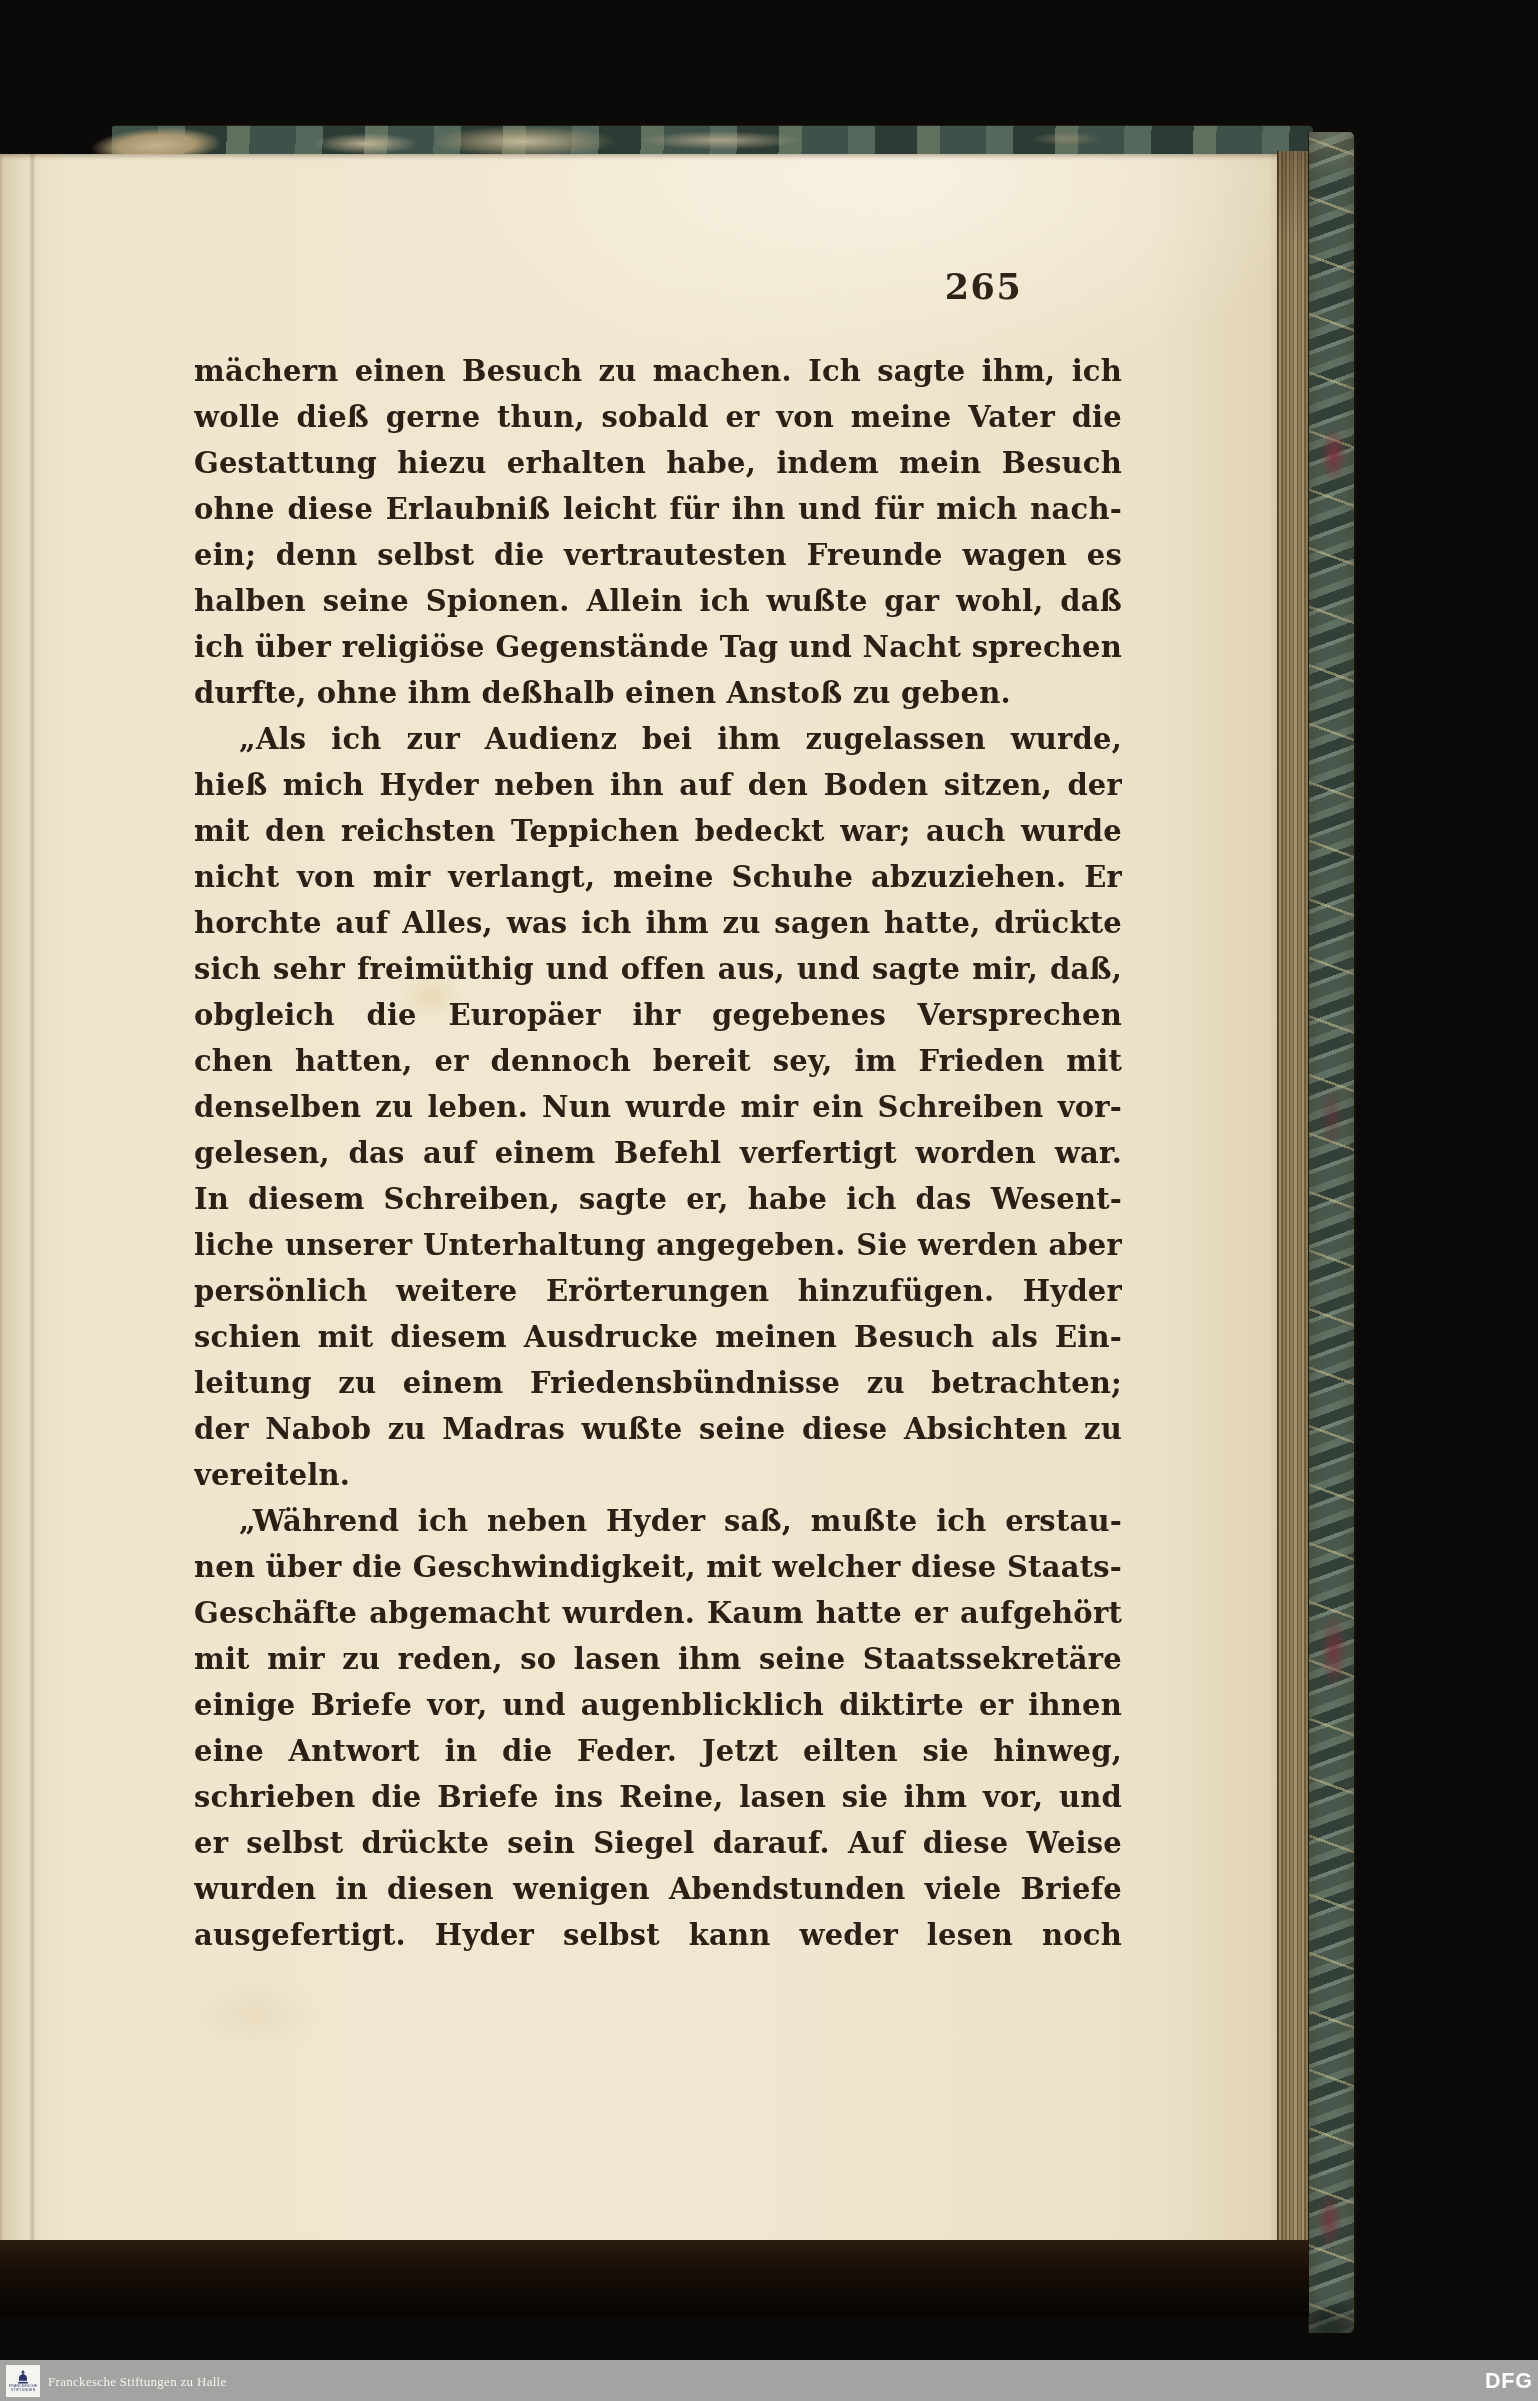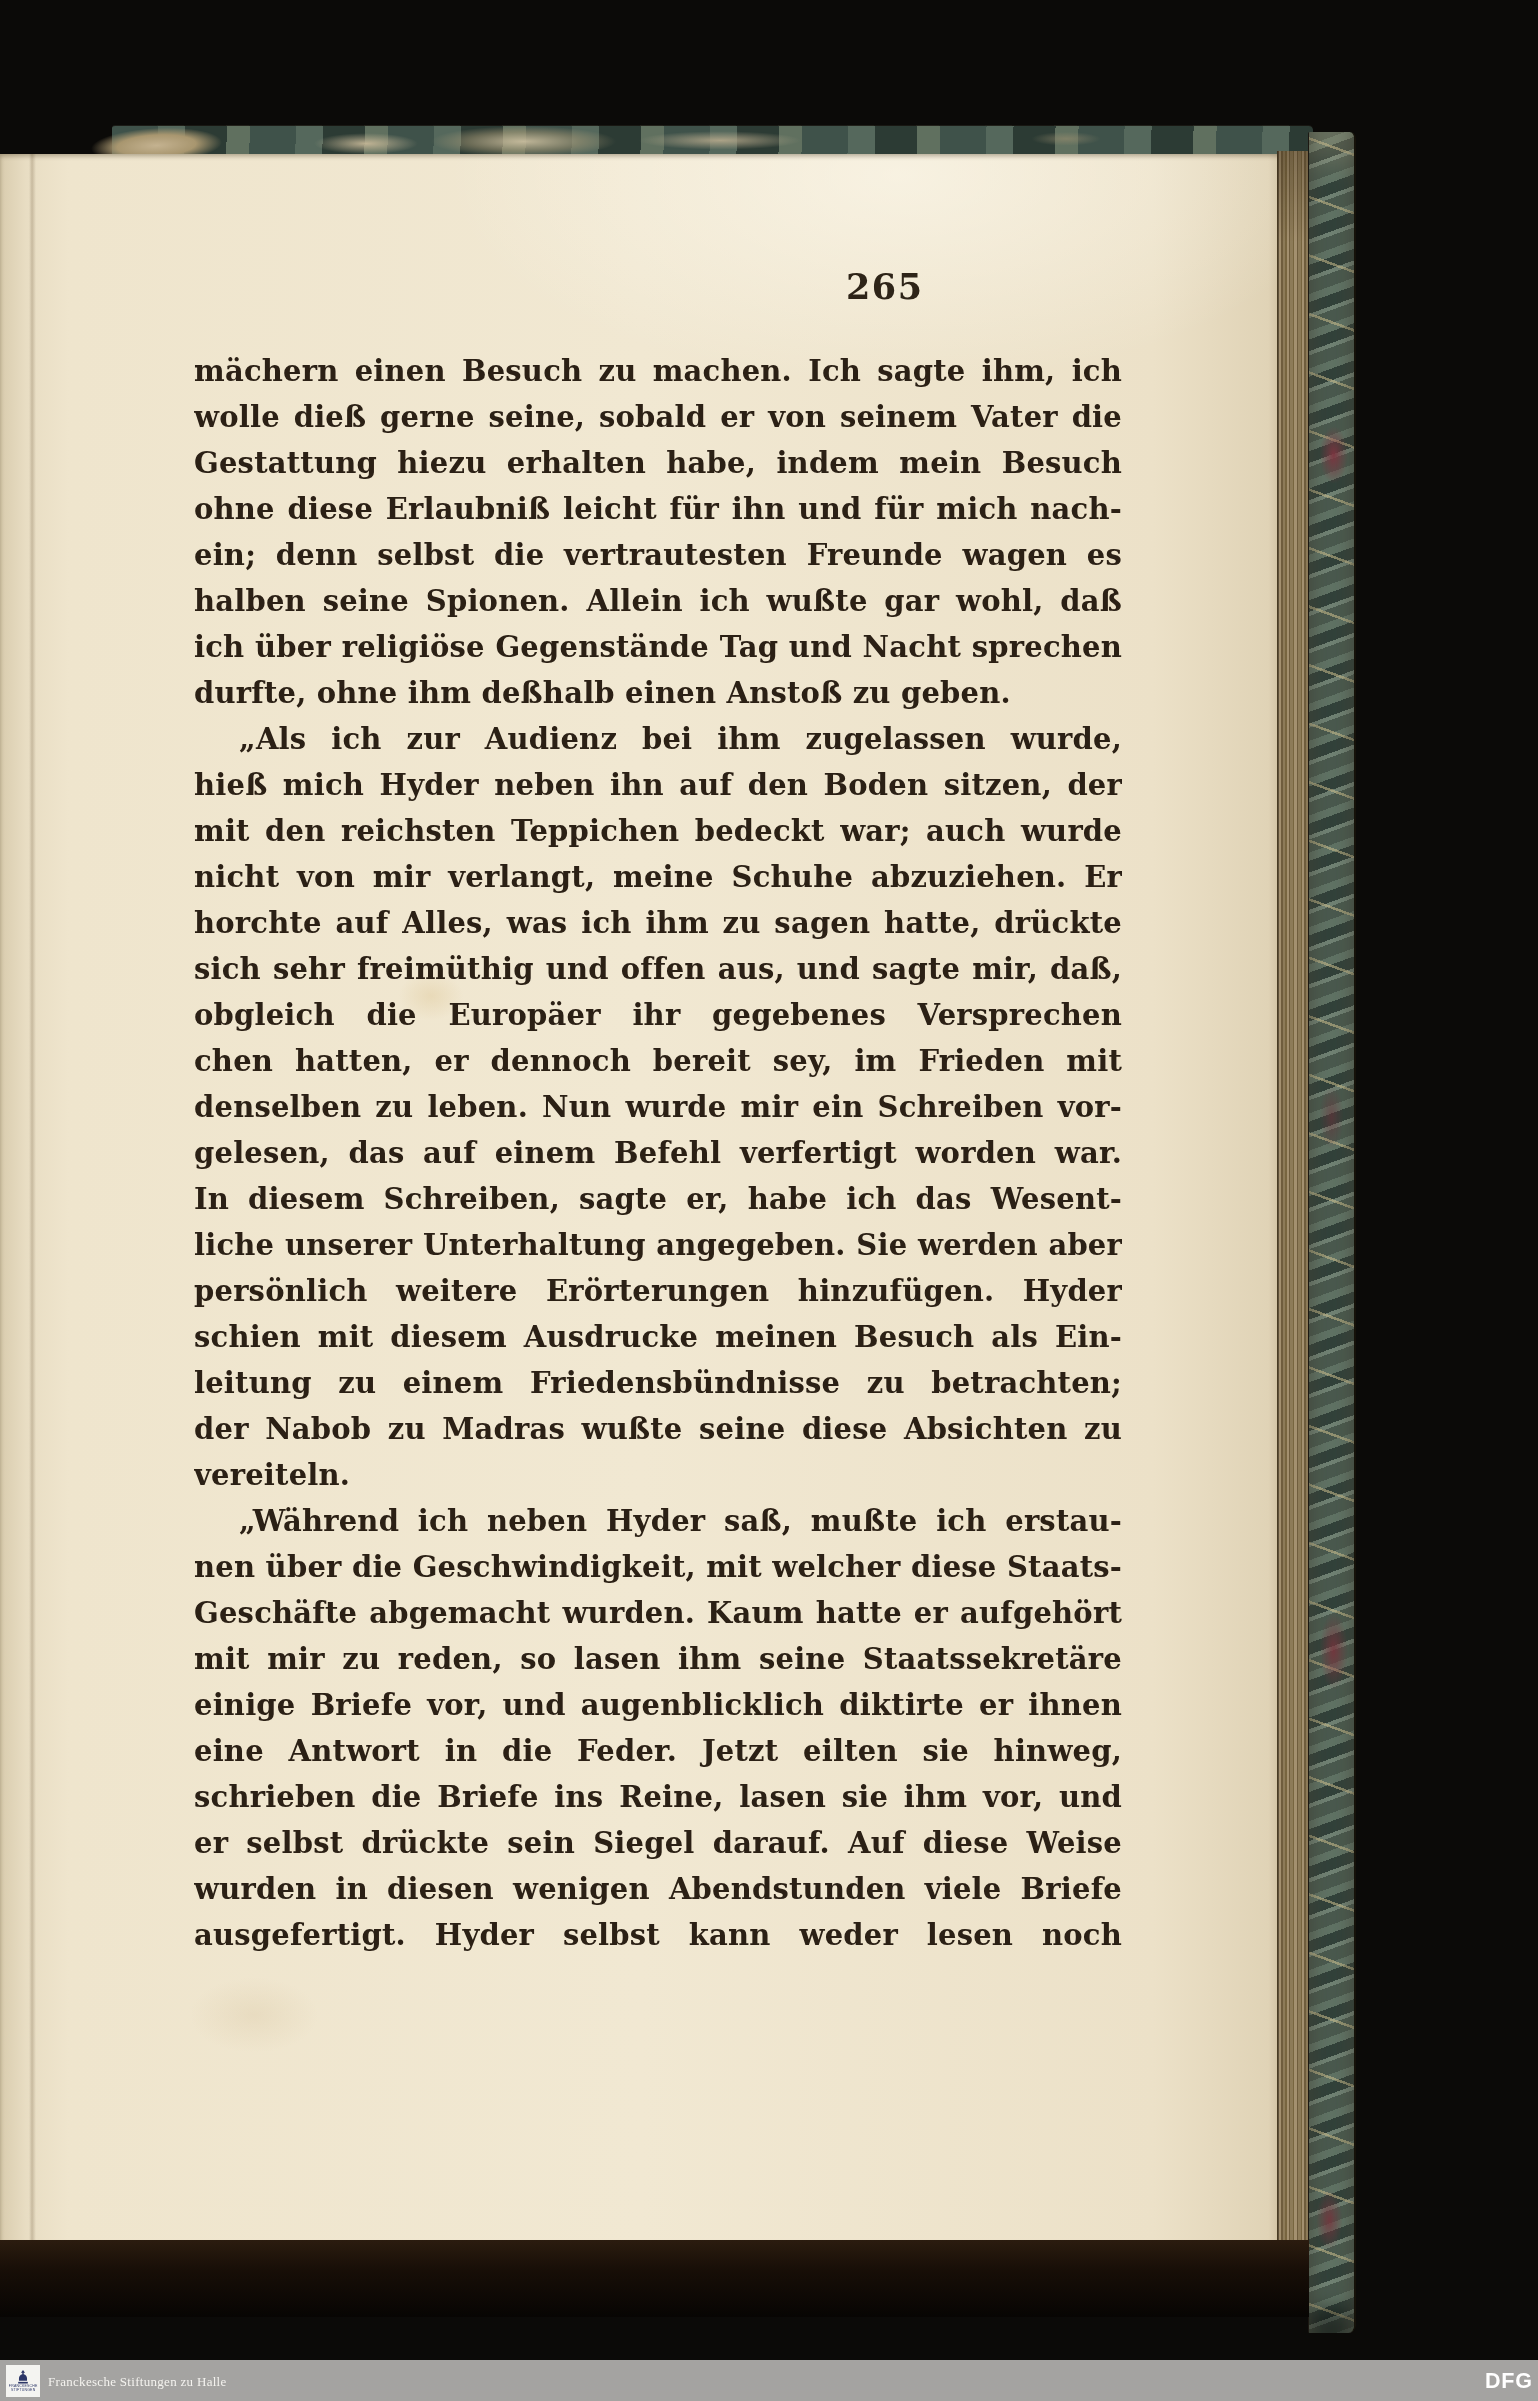--- a/index.html
+++ b/index.html
@@ -8,21 +8,21 @@
 
   
   .page{position:absolute;left:0;top:154px;width:1281px;height:2088px;
     background:
       radial-gradient(46px 35px at 431px 842px, rgba(205,170,100,0.22), transparent 70%),
       radial-gradient(92px 54px at 254px 1861px, rgba(190,160,110,0.15), transparent 70%),
       radial-gradient(692px 323px at 70% 1%, rgba(255,252,242,0.55), transparent 65%),
       linear-gradient(90deg, rgba(150,125,90,0.0) 29px, rgba(120,100,70,0.30) 32px, rgba(120,100,70,0.0) 36px),
       linear-gradient(90deg,#d9ccae 0,#e8ddc3 26px,#efe5cd 69px,#f1e8d2 50%,#ece1c8 90%,#e0d3b6 99%,#cfc0a0 100%);
     box-shadow:inset 0 2.3px 4.6px rgba(60,45,20,0.35);}
-  .page-number{position:absolute;left:846px;top:112px;width:275px;text-align:left;
+  .page-number{position:absolute;left:846px;top:112px;width:275px;text-align:center;
     font-size:35px;font-weight:bold;color:#2e2418;letter-spacing:1.5px;}
   .text-block{position:absolute;left:194px;top:185px;width:928px;
     font-size:29px;font-weight:bold;line-height:46px;color:#2b2015;margin-top:9px;}
   .line{height:46px;overflow:hidden;text-align:justify;text-align-last:justify;
     letter-spacing:0.2px;}
   .line.indent{padding-left:45px;}
   .line.endline{text-align-last:left;}
 
   
   .cover-top{position:absolute;left:112px;top:125px;width:1201px;height:32px;
@@ -75,21 +75,21 @@
 <div class="stage">
 
   <div class="cover-top"></div>
   <div class="corner-wear"></div>
   <div class="corner-wear2"></div>
 
   <div class="page">
     <div class="page-number">265</div>
     <div class="text-block">
         <div class="line">mächern einen Besuch zu machen. Ich sagte ihm, ich</div>
-        <div class="line">wolle dieß gerne seine, sobald er von seinem Vater die</div>
+        <div class="line">wolle dieß gerne thun, sobald er von meine Vater die</div>
         <div class="line">Gestattung hiezu erhalten habe, indem mein Besuch</div>
         <div class="line">ohne diese Erlaubniß leicht für ihn und für mich nach-</div>
         <div class="line">ein; denn selbst die vertrautesten Freunde wagen es</div>
         <div class="line">halben seine Spionen. Allein ich wußte gar wohl, daß</div>
         <div class="line">ich über religiöse Gegenstände Tag und Nacht sprechen</div>
         <div class="line endline">durfte, ohne ihm deßhalb einen Anstoß zu geben.</div>
         <div class="line indent">„Als ich zur Audienz bei ihm zugelassen wurde,</div>
         <div class="line">hieß mich Hyder neben ihn auf den Boden sitzen, der</div>
         <div class="line">mit den reichsten Teppichen bedeckt war; auch wurde</div>
         <div class="line">nicht von mir verlangt, meine Schuhe abzuziehen. Er</div>

